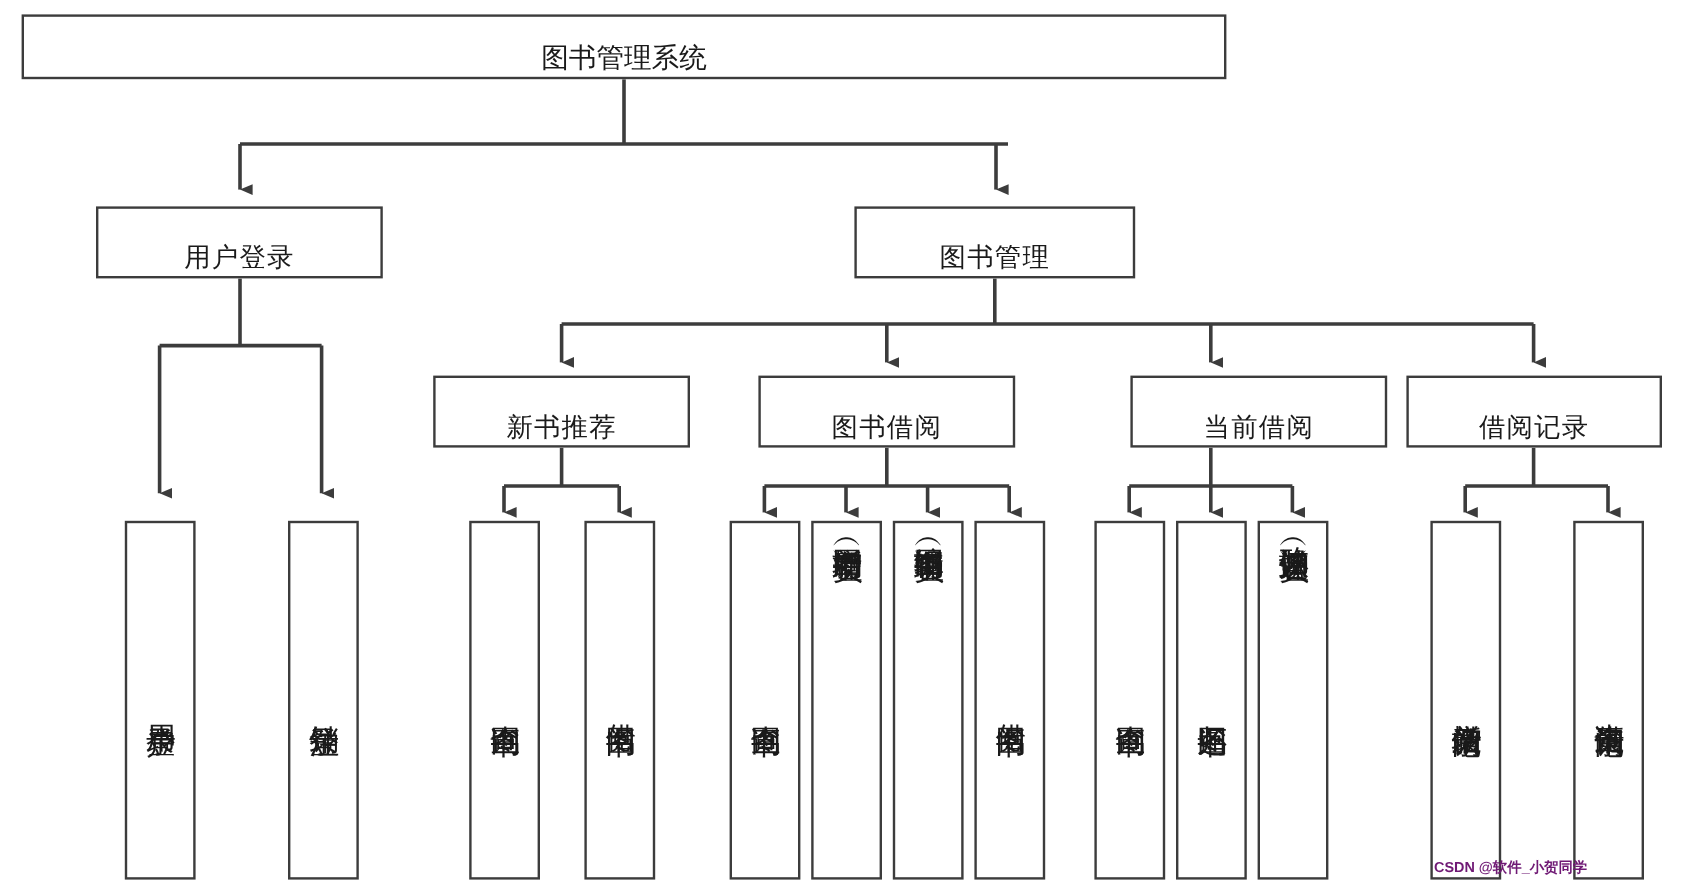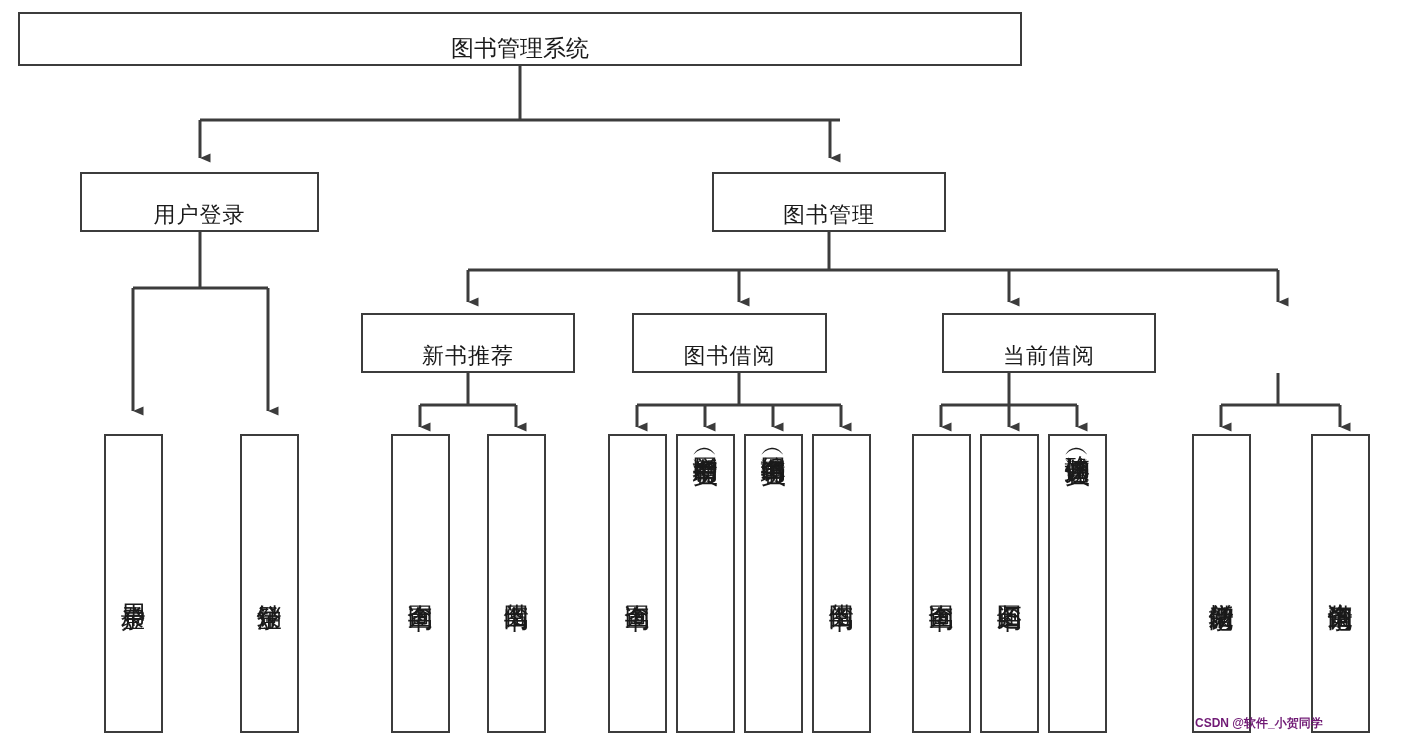--- a/index.html
+++ b/index.html
@@ -80,25 +80,28 @@
   <div class="node h" style="left:80px;top:172px;width:239px;height:60px;">
     <span>用户登录</span>
   </div>
   <div class="node h" style="left:712px;top:172px;width:234px;height:60px;">
     <span>图书管理</span>
   </div>
 
   <div class="node h" style="left:361px;top:313px;width:214px;height:60px;">
     <span>新书推荐</span>
   </div>
-  <div class="node h" style="left:632px;top:313px;width:195px;height:60px;">
+  <div class="node h" style="left:632px;top:313px;width:214px;height:60px;">
     <span>图书借阅</span>
   </div>
   <div class="node h" style="left:902px;top:313px;width:214px;height:60px;margin-left:40px;">
     <span>当前借阅</span>
+  </div>
+  <div class="node h" style="left:1172px;top:313px;width:213px;height:60px;">
+    <span>借阅记录</span>
   </div>
 
   <div class="leaf centered" style="left:104px;top:434px;width:59px;height:299px;">
     <span class="vtext">用户登录</span>
   </div>
   <div class="leaf centered" style="left:240px;top:434px;width:59px;height:299px;">
     <span class="vtext">注销登录</span>
   </div>
 
   <div class="leaf centered" style="left:391px;top:434px;width:59px;height:299px;">

